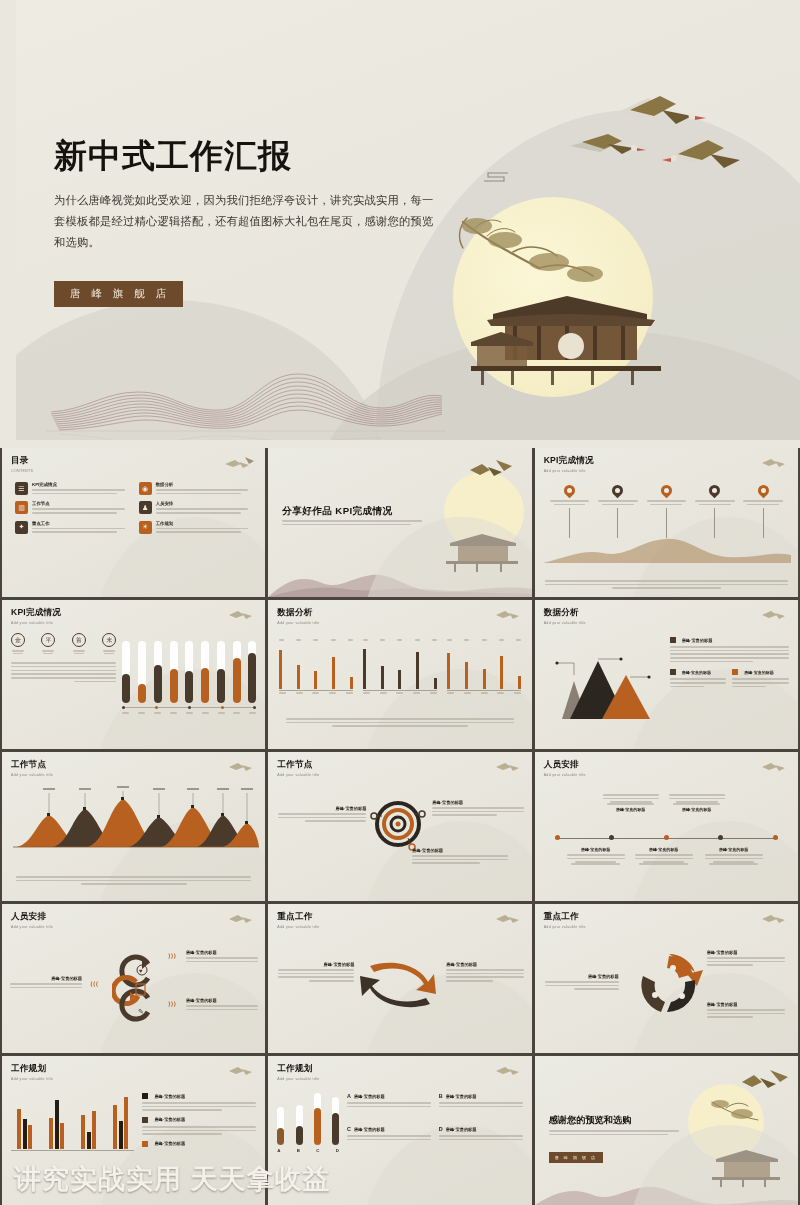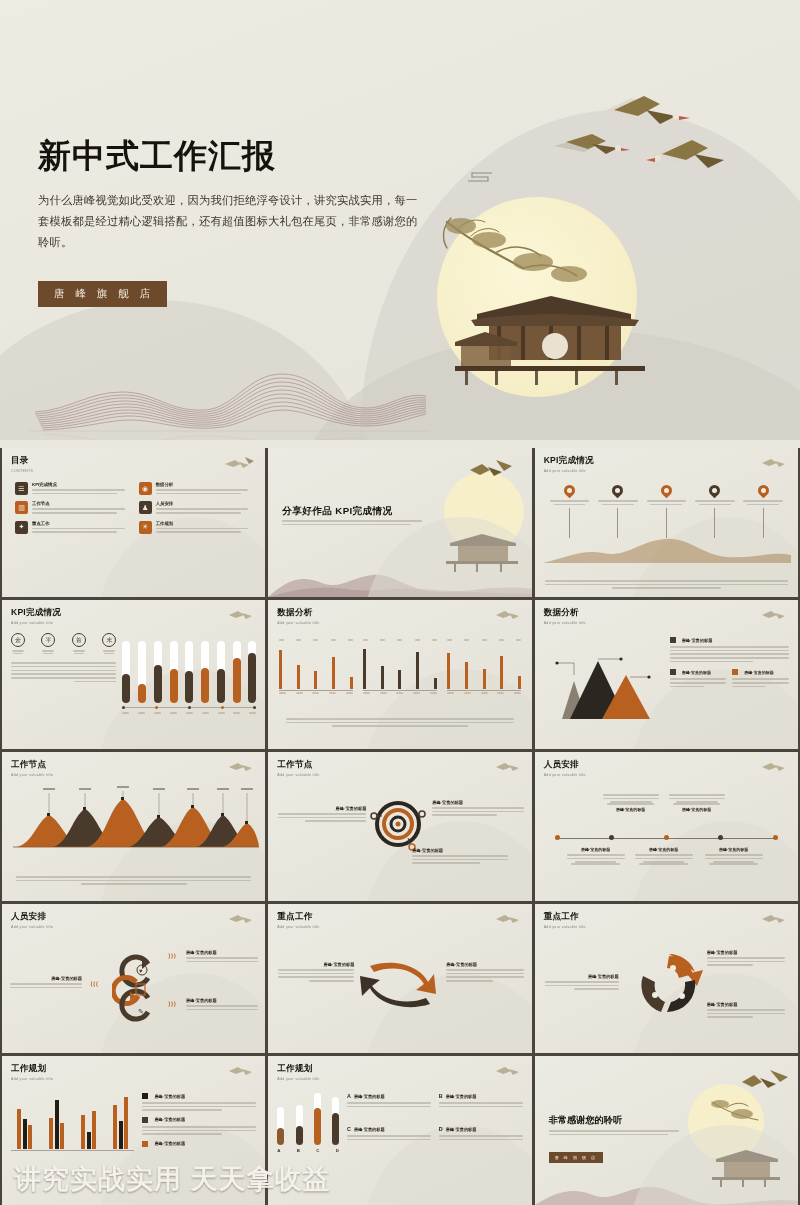--- a/index.html
+++ b/index.html
@@ -2,21 +2,21 @@
 <html><head>
 <meta charset="utf-8">
 <style>
   * { box-sizing: border-box; margin: 0; padding: 0; }
   html, body {
     width: 800px; height: 1205px;
     background: #e8e5dd;
     font-family: "Liberation Sans", "DejaVu Sans", sans-serif;
     overflow: hidden;
   }
-  .page { position: relative; width: 800px; height: 1205px; background: #eae7df; }
+  .page { position: relative; width: 800px; height: 1205px; background: #eae7df; padding-left: 16px; }
 
   
   .hero {
     position: relative; width: 800px; height: 440px;
     background: linear-gradient(160deg,#eeebe3 0%,#eae7de 45%,#e7e4da 100%);
     overflow: hidden;
   }
   .hero-hill-a {
     position:absolute; right:-80px; top:110px; width:520px; height:330px;
     background:#d7d5cd; border-radius:50% 50% 0 0 / 100% 100% 0 0;
@@ -214,21 +214,21 @@
         <path d="M13 78 C58 76, 76 68, 101 68 C126 68, 147 78, 184 76 C214 74, 227 58, 252 58 C279 58, 300 74, 336 74 C360 74, 372 68, 396 62"></path>
       </g>
       <g fill="none" stroke="#b59b9c" stroke-width=".5" opacity=".28">
         <path d="M13 82 C58 84, 76 92, 101 92 C126 92, 147 82, 184 84"></path>
         <path d="M184 84 C214 86, 227 90, 252 90 C279 90, 300 86, 336 86"></path>
       </g>
       <path d="M0 79 H400" stroke="#b9a6a1" stroke-width=".5" opacity=".5"></path>
     </svg>
 
     <div class="hero-title">新中式工作汇报</div>
-    <div class="hero-sub">为什么唐峰视觉如此受欢迎，因为我们拒绝浮夸设计，讲究实战实用，每一套模板都是经过精心逻辑搭配，还有超值图标大礼包在尾页，非常感谢您的聆听。</div>
+    <div class="hero-sub">为什么唐峰视觉如此受欢迎，因为我们拒绝浮夸设计，讲究实战实用，每一套模板都是经过精心逻辑搭配，还有超值图标大礼包在尾页，感谢您的预览和选购。</div>
     <div class="hero-badge">唐 峰 旗 舰 店</div>
   </div>
 
   <div class="grid">
 
     <div class="slide">
       <div class="s-title">目录</div>
       <div class="s-sub">CONTENTS</div>
       <svg class="crane-mark" width="34" height="18">
         <g fill="#9a8a63" opacity=".8">
@@ -1064,21 +1064,21 @@
       <svg style="position:absolute;right:6px;top:12px" width="52" height="28">
         <g fill="#8a7645">
             <path d="M2 14 L14 7 L22 14 L12 19 Z"></path>
             <path d="M20 10 L36 16 L28 20 Z" fill="#6d5a33"></path>
             <path d="M30 2 L48 9 L40 14 Z"></path>
           </g>
       </svg>
       <svg style="position:absolute;left:0;bottom:0" width="265" height="36">
         <path d="M0 36 C22 22 38 18 58 26 C76 33 90 20 110 18 C132 16 146 30 170 34 C198 39 226 28 265 32 L265 36 Z" fill="#bdaaa6" opacity=".7"></path>
       </svg>
-      <div style="position:absolute;left:14px;top:58px;font-size:9.2px;font-weight:bold;color:#15120e;z-index:5">非常感谢您的聆听</div>
+      <div style="position:absolute;left:14px;top:58px;font-size:9.2px;font-weight:bold;color:#15120e;z-index:5">感谢您的预览和选购</div>
       <div style="position:absolute;left:14px;top:74px;width:130px;z-index:5">
         <div class="ln" style="width:100%"></div>
           <div class="ln" style="width:92%"></div>
       </div>
       <div style="position:absolute;left:14px;top:96px;background:#6d4a2c;color:#efe7d9;font-size:4px;letter-spacing:2px;padding:3px 6px;z-index:5">唐 峰 旗 舰 店</div>
     </div>
 
   </div>
 
   <div class="watermark-bottom">讲究实战实用 天天拿收益</div>

